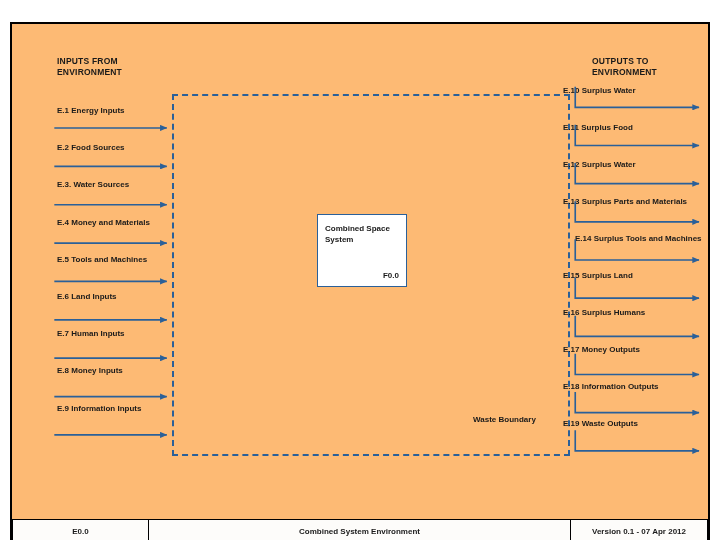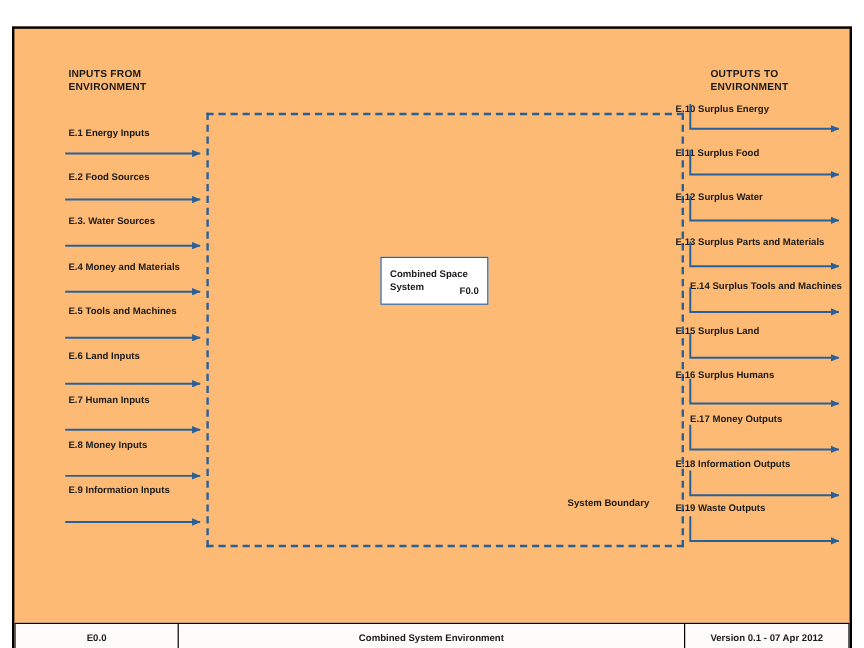--- a/index.html
+++ b/index.html
@@ -63,21 +63,21 @@
     color: #1a1a1a;
     white-space: nowrap;
   }
 
   
   #system-box {
     position: absolute;
     left: 315px;
     top: 199px;
     width: 90px;
-    height: 40px;
+    height: 73px;
     border: 1.5px solid #2a6099;
     background: #ffffff;
     box-sizing: border-box;
   }
   #system-box .sb-title {
     position: absolute;
     left: 7px;
     top: 8px;
     width: 74px;
     font-size: 8px;
@@ -148,45 +148,45 @@
   <div id="frame">
 
     <div class="caption" id="inputs-caption" style="left:45px; top:32px;">INPUTS FROM
 ENVIRONMENT</div>
 
     <div class="caption" id="outputs-caption" style="left:580px; top:32px;">OUTPUTS TO
 ENVIRONMENT</div>
 
     <div id="boundary"></div>
 
-    <div id="boundary-label" style="left:461px; top:391px;">System Boundary</div>
+    <div id="boundary-label" style="left:461px; top:391px;">Waste Boundary</div>
 
     <div id="system-box" style="left:305px; top:190px;">
       <div class="sb-title">Combined Space System</div>
       <div class="sb-code">F0.0</div>
     </div>
 
     <div id="labels-layer">
         <div class="flow-label in-label" style="left: 45px; top: 82px;">E.1 Energy Inputs</div>
         <div class="flow-label in-label" style="left: 45px; top: 119.2px;">E.2 Food Sources</div>
         <div class="flow-label in-label" style="left: 45px; top: 156.4px;">E.3. Water Sources</div>
         <div class="flow-label in-label" style="left: 45px; top: 193.6px;">E.4 Money and Materials</div>
         <div class="flow-label in-label" style="left: 45px; top: 230.8px;">E.5 Tools and Machines</div>
         <div class="flow-label in-label" style="left: 45px; top: 268px;">E.6 Land Inputs</div>
         <div class="flow-label in-label" style="left: 45px; top: 305.2px;">E.7 Human Inputs</div>
         <div class="flow-label in-label" style="left: 45px; top: 342.4px;">E.8 Money Inputs</div>
         <div class="flow-label in-label" style="left: 45px; top: 379.6px;">E.9 Information Inputs</div>
-        <div class="flow-label out-label" style="left: 551px; top: 62px;">E.10 Surplus Energy</div>
+        <div class="flow-label out-label" style="left: 551px; top: 62px;">E.10 Surplus Water</div>
         <div class="flow-label out-label" style="left: 551px; top: 99px;">E.11 Surplus Food</div>
         <div class="flow-label out-label" style="left: 551px; top: 136px; text-align: right;">E.12 Surplus Water</div>
         <div class="flow-label out-label" style="left: 551px; top: 173px;">E.13 Surplus Parts and Materials</div>
         <div class="flow-label out-label" style="left: 551px; top: 210px; padding-left: 12px;">E.14 Surplus Tools and Machines</div>
         <div class="flow-label out-label" style="left: 551px; top: 247px;">E.15 Surplus Land</div>
         <div class="flow-label out-label" style="left: 551px; top: 284px;">E.16 Surplus Humans</div>
-        <div class="flow-label out-label" style="left: 551px; top: 321px; margin-left: 12px;">E.17 Money Outputs</div>
+        <div class="flow-label out-label" style="left: 551px; top: 321px;">E.17 Money Outputs</div>
         <div class="flow-label out-label" style="left: 551px; top: 358px;">E.18 Information Outputs</div>
         <div class="flow-label out-label" style="left: 551px; top: 395px;">E.19 Waste Outputs</div>
       </div>
 
     <svg id="arrows" viewBox="0 0 698 520" width="698" height="520" style="left:-1px; top:-1px;">
       <defs>
         <marker id="arrowhead" markerWidth="7" markerHeight="6" refX="6.5" refY="3" orient="auto" markerUnits="userSpaceOnUse">
           <path d="M0,0 L7,3 L0,6 z" fill="#2a6099"></path>
         </marker>
       </defs>

